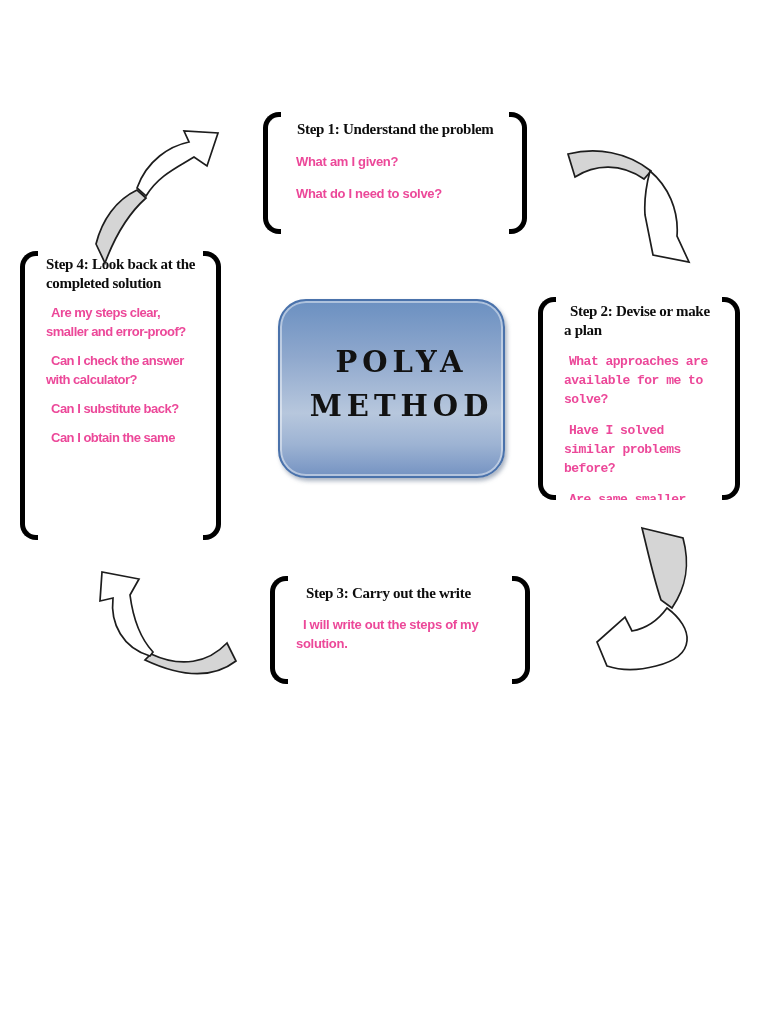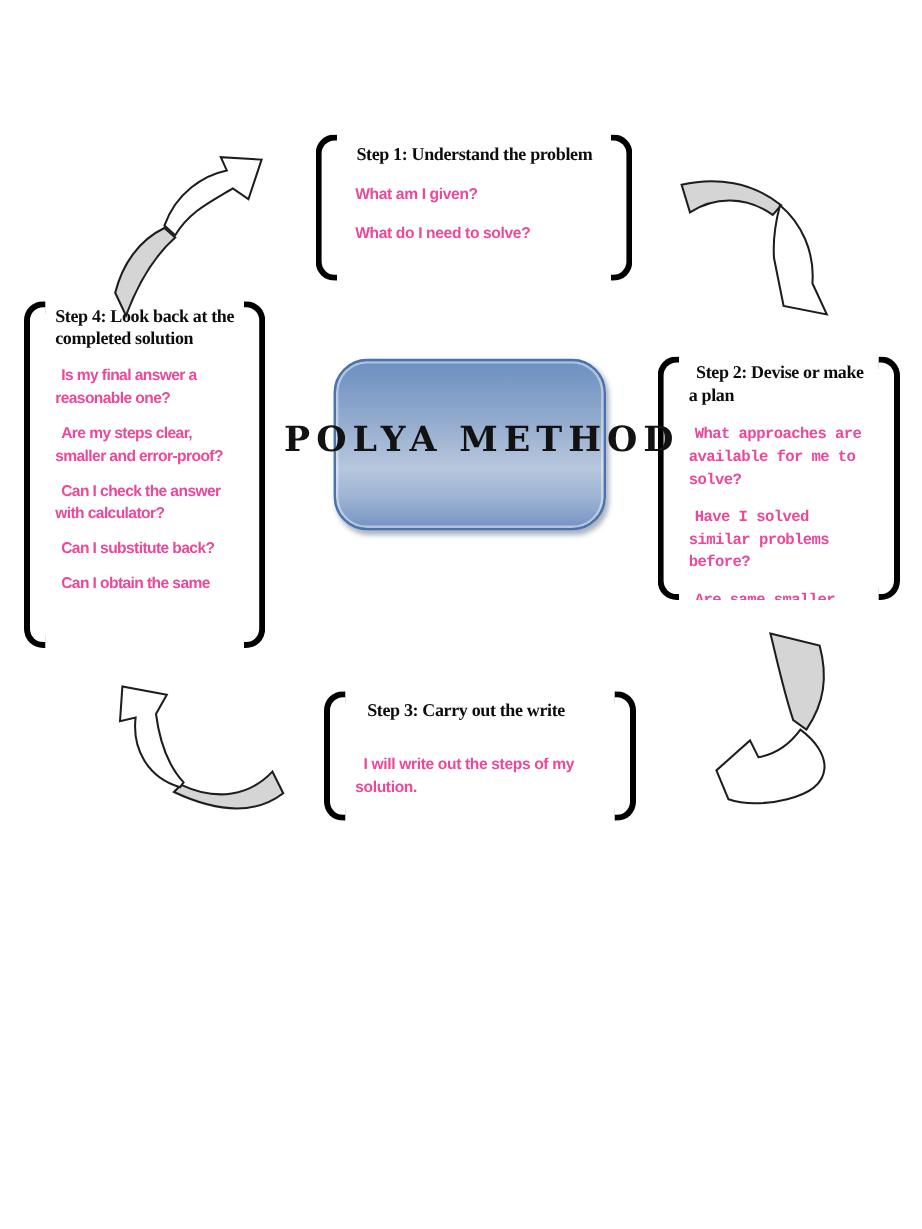--- a/index.html
+++ b/index.html
@@ -16,36 +16,36 @@
   .title{
     font-family:"Liberation Serif",serif;font-weight:bold;font-size:15px;
     line-height:19px;letter-spacing:-0.3px;margin:6px 0 0 0;color:#0d0d0d;
   }
   .items p{
     font-weight:bold;font-size:13px;line-height:19px;letter-spacing:-0.3px;
     margin:13px 0 0 0;text-indent:7px;color:#ec4899;
   }
   #step1{left:263px;top:112px;width:264px;height:122px;}
   #step1 .title{text-indent:8px;margin-top:8px;}
-  #step2{left:538px;top:297px;width:202px;height:203px;margin-left:10px;}
+  #step2{left:538px;top:297px;width:202px;height:203px;}
   #step2 .title{text-indent:6px;margin-top:5px;}
   #step2 .items p{letter-spacing:-0.5px;text-indent:5px;margin-top:12px;font-family:Liberation Mono, monospace;}
   #step3{left:270px;top:576px;width:260px;height:108px;}
   #step3 .title{text-indent:10px;margin-top:8px;}
-  #step3 .items p{margin-top:24px;}
+  #step3 .items p{margin-top:12px;}
   #step4{left:20px;top:251px;width:201px;height:289px;}
   #step4 .title{text-indent:0;margin-top:4px;}
   #step4 .items p{letter-spacing:-0.5px;text-indent:5px;margin-top:10px;}
   
   #center-box{
-    position:absolute;left:278px;top:299px;width:227px;height:143px;
+    position:absolute;left:278px;top:299px;width:227px;height:179px;
     border:2px solid #4a72ab;border-radius:28px;
     background:linear-gradient(180deg,#6b90c1 0%,#8fa8cd 32%,#b7c7dd 64%,#9db3d3 82%,#7593c2 100%);
     box-shadow:2px 3px 4px rgba(125,138,160,0.65), inset 0 0 0 2px rgba(255,255,255,0.45);
-    display:flex;flex-direction:row;align-items:center;justify-content:center;
+    display:flex;flex-direction:column;align-items:center;justify-content:center;
     gap:14px;padding-bottom:10px;box-sizing:border-box;padding-left:20px;
   }
   .center-line{
     font-family:"DejaVu Serif","Liberation Serif",serif;font-weight:900;
     font-size:29px;letter-spacing:5px;color:#121212;line-height:30px;
   }
   
   .arrow{position:absolute;overflow:visible;}
   .arrow .tail{fill:#d5d5d5;stroke:#1d1d1d;stroke-width:1.7;}
   .arrow .head{fill:#ffffff;stroke:#1d1d1d;stroke-width:1.7;}
@@ -91,21 +91,20 @@
       </div>
   </div>
   <div class="bracket right"></div>
 </div>
 
 <div class="step" id="step4">
   <div class="bracket left"></div>
   <div class="content">
     <div class="title">Step 4: Look back at the completed solution</div>
     <div class="items">
-        <p>Is my final answer a reasonable one?</p>
         <p>Are my steps clear, smaller and error-proof?</p>
         <p>Can I check the answer with calculator?</p>
         <p>Can I substitute back?</p>
         <p>Can I obtain the same</p>
       </div>
   </div>
   <div class="bracket right"></div>
 </div>
 
 <div id="center-box">

